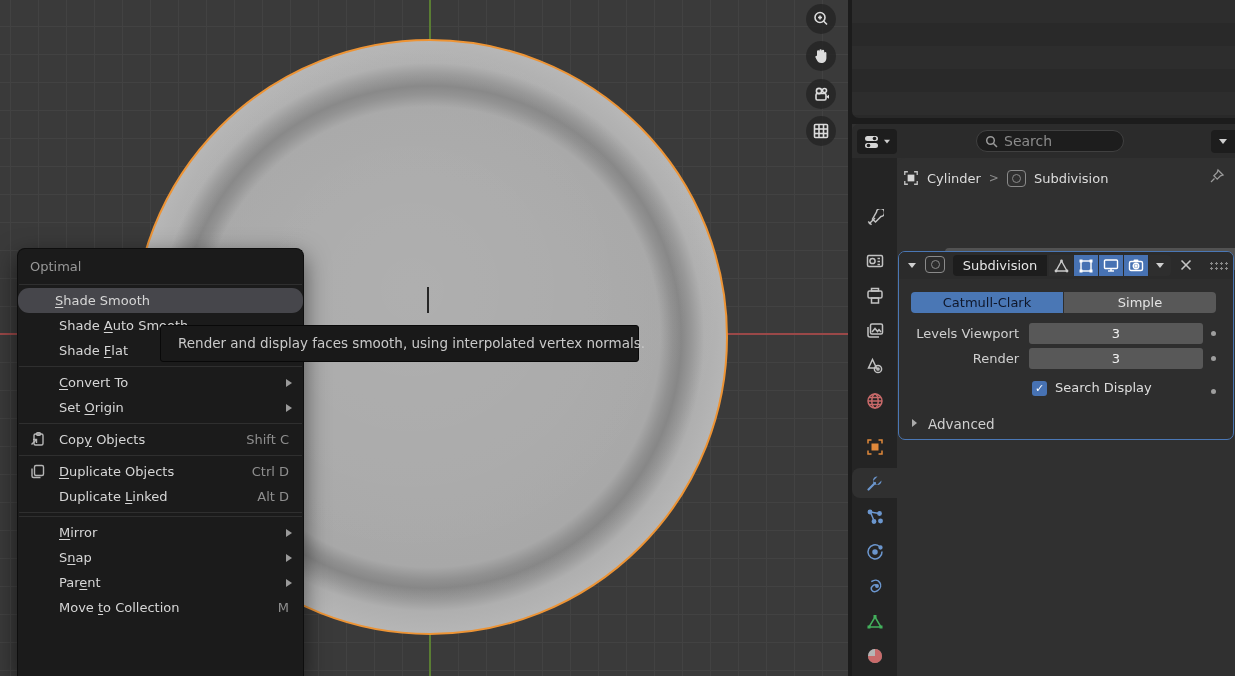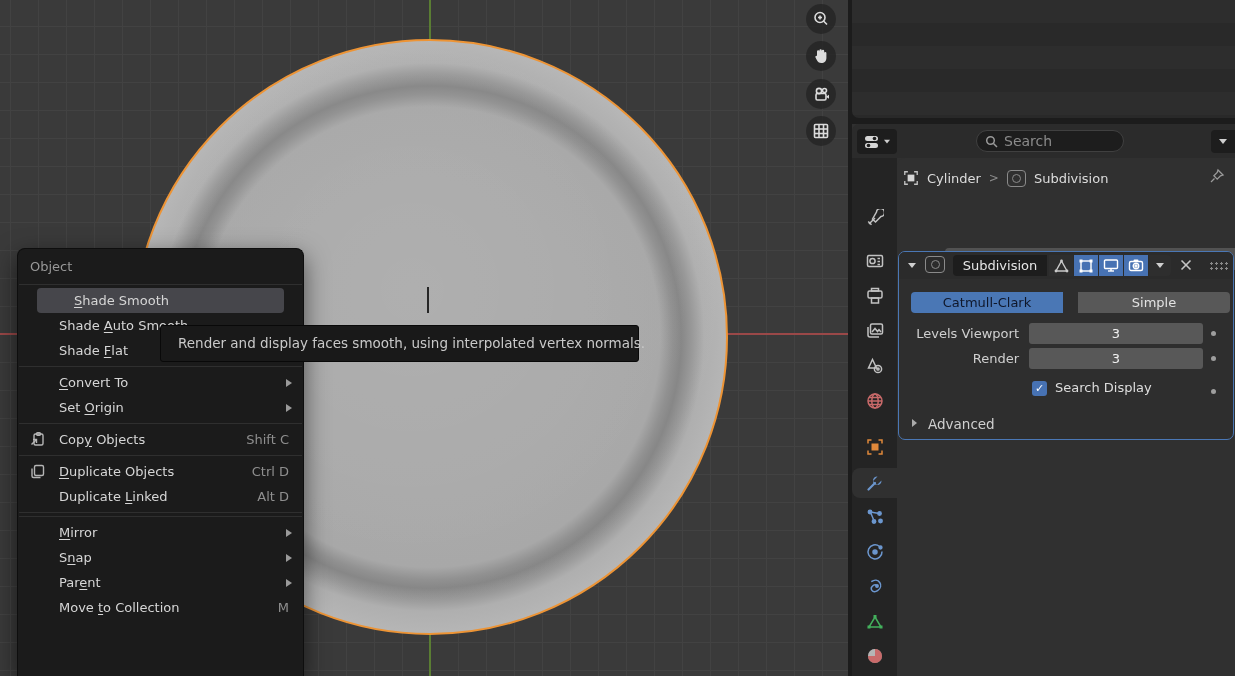--- a/index.html
+++ b/index.html
@@ -33,21 +33,21 @@
   .gizmo svg { stroke:#dcdcdc; fill:none; stroke-width:1.6; }
 
   
   #context-menu { position:absolute; left:17px; top:248px; width:287px; height:428px;
     background:#1b1b1b; border:1px solid #0e0e0e; border-bottom:none; border-radius:8px 8px 0 0;
     box-shadow:0 8px 24px rgba(0,0,0,0.55); z-index:10; padding-top:6px;
     font-size:13px; color:#d6d6d6; }
   .menu-title { height:26px; line-height:24px; padding-left:12px; color:#989898; }
   .menu-sep { height:1px; background:#2f2f2f; margin:3px 1px; }
   .menu-item { position:relative; height:25px; line-height:25px; padding-left:41px; cursor:default; white-space:nowrap; }
-  .menu-item.hl { margin:0 19px; padding-left:37px; background:#46464b; border-radius:4px; }
+  .menu-item.hl { margin:0 0; padding-left:37px; background:#46464b; border-radius:11px; }
   .menu-item .mn { text-decoration:underline; text-underline-offset:2px; }
   .menu-item .shortcut { position:absolute; right:14px; color:#8f8f8f; }
   .menu-item .sub-arrow { position:absolute; right:11px; top:8.5px; width:0; height:0;
     border-left:6px solid #9a9a9a; border-top:4px solid transparent; border-bottom:4px solid transparent; }
   .menu-item .mi { position:absolute; left:11px; top:4px; width:17px; height:17px; }
   .menu-item .mi svg { stroke:#b5b5b5; fill:none; stroke-width:1.4; }
 
   
   #tooltip { position:absolute; left:160px; top:325px; width:479px; height:37px;
     background:#191919; border:1px solid #090909; border-radius:3px; z-index:11;
@@ -105,21 +105,21 @@
   .tgl.off svg { stroke:#c9c9c9; }
   #mod-extras { position:absolute; left:250px; top:3px; width:22px; height:21px; background:#2e2e2e;
     border-radius:0 4px 4px 0; display:flex; align-items:center; justify-content:center; }
   #mod-close { position:absolute; left:280px; top:6px; }
   #mod-grip { position:absolute; left:310px; top:9px; width:20px; height:9px;
     background-image:radial-gradient(circle, #8a8a8a 1.1px, transparent 1.2px);
     background-size:5px 5px; }
 
   .seg { position:absolute; height:21px; font-size:13px; text-align:center; line-height:21px; }
   #seg-catmull { left:12px; top:40px; width:152px; background:#4a77b5; color:#0f172a; border-radius:4px 0 0 4px; }
-  #seg-simple  { left:179px; top:40px; width:152px; background:#585858; color:#e3e3e3; border-radius:0 4px 4px 0; }
+  #seg-simple  { left:165px; top:40px; width:152px; background:#585858; color:#e3e3e3; border-radius:0 4px 4px 0; }
 
   .frow-label { position:absolute; left:0; width:120px; text-align:right; color:#d0d0d0; font-size:13px; line-height:21px; }
   .frow-field { position:absolute; left:130px; width:174px; height:21px; background:#585858; border-radius:3px;
     color:#f1f1f1; font-size:13px; text-align:center; line-height:21px; }
   .anim-dot { position:absolute; left:312px; width:5px; height:5px; border-radius:50%; background:#9e9e9e; }
 
   #chk { position:absolute; left:133px; top:381px; width:15px; height:15px; background:#4772b3; border-radius:3px;
     color:#fff; font-size:11px; line-height:15px; text-align:center; }
   #chk-label { position:absolute; left:156px; top:378px; color:#dedede; font-size:13px; }
   #advanced { position:absolute; left:27px; top:418px; color:#cfcfcf; font-size:13.5px; }
@@ -172,21 +172,21 @@
       <svg width="18" height="18" viewBox="0 0 18 18">
         <rect x="2.5" y="2.5" width="13" height="13" rx="1"></rect>
         <line x1="7" y1="2.5" x2="7" y2="15.5"></line>
           <line x1="11.5" y1="2.5" x2="11.5" y2="15.5"></line>
         <line x1="2.5" y1="7" x2="15.5" y2="7"></line>
           <line x1="2.5" y1="11.5" x2="15.5" y2="11.5"></line>
       </svg>
     </div>
 
     <div id="context-menu">
-      <div class="menu-title">Object</div>
+      <div class="menu-title">Optimal</div>
       <div class="menu-sep"></div>
 
       <div class="menu-item hl">
         <span></span><span class="mn">S</span><span>hade Smooth</span>
       </div>
       <div class="menu-item">
         <span>Shade </span><span class="mn">A</span><span>uto Smooth</span>
       </div>
       <div class="menu-item">
         <span>Shade </span><span class="mn">F</span><span>lat</span>

